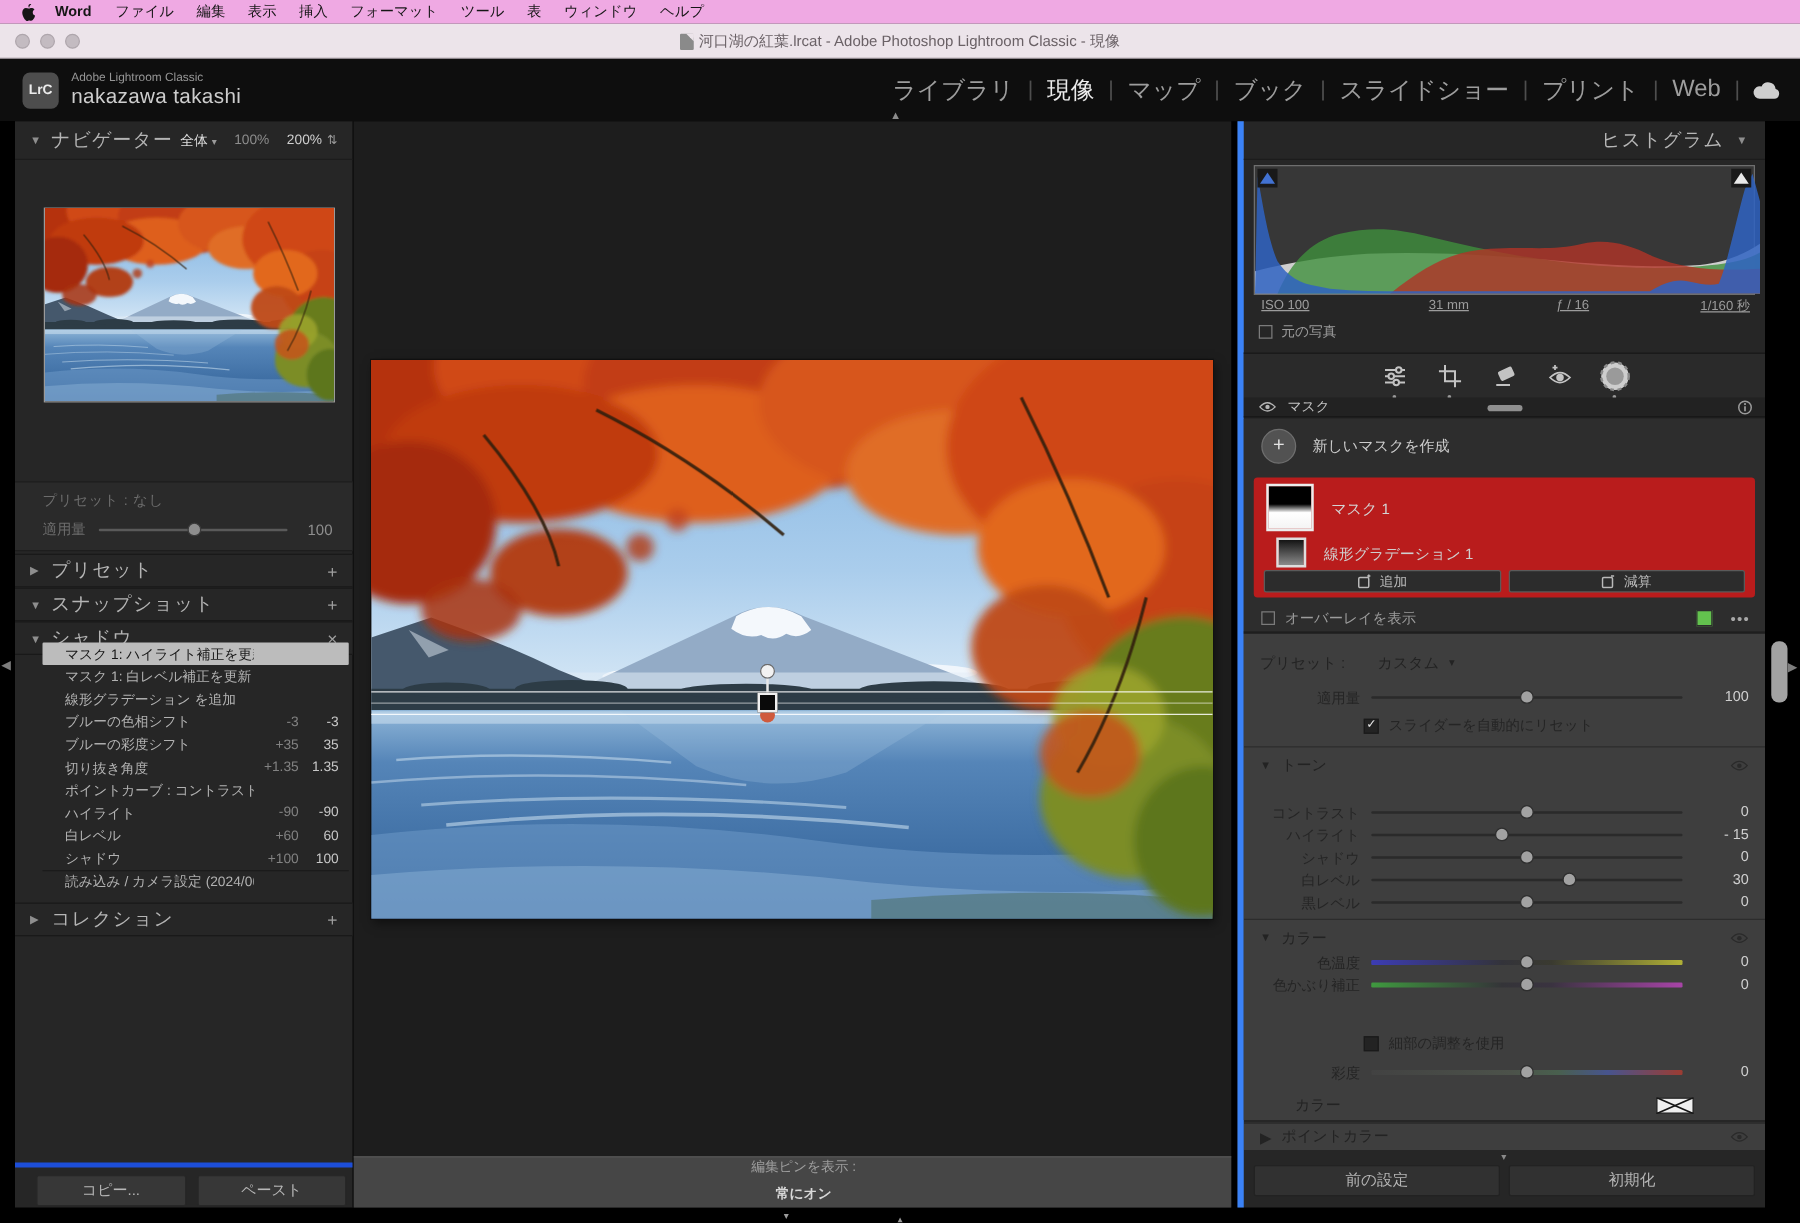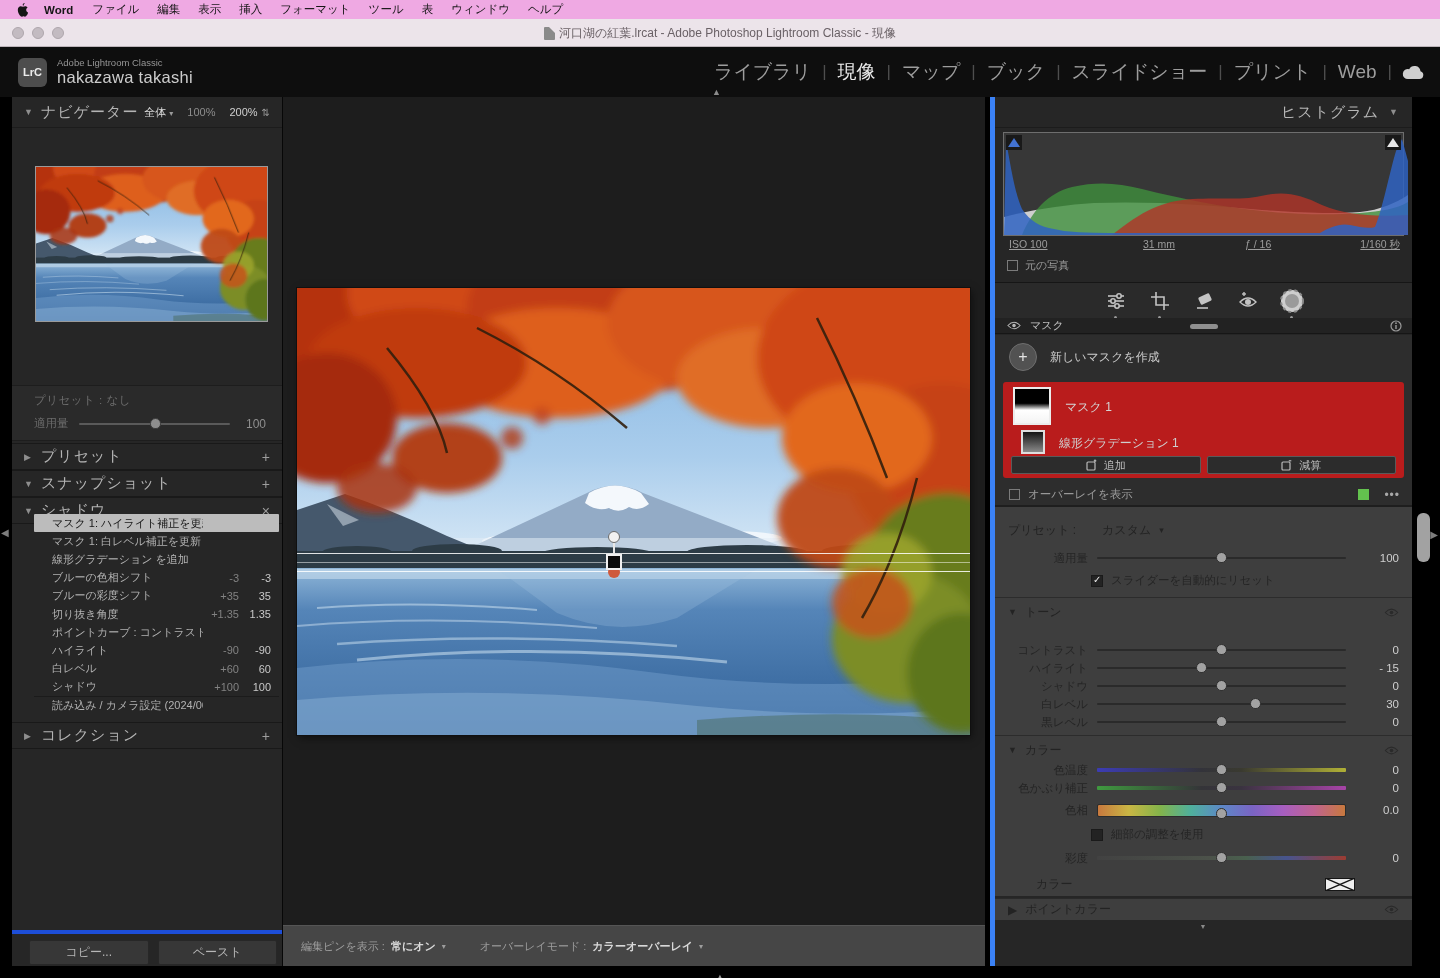--- a/index.html
+++ b/index.html
@@ -75,21 +75,21 @@
   
   .center{position:absolute;top:97px;bottom:12px;left:283px;width:702px;background:#1d1d1d;}
   .photo{position:absolute;left:14px;top:191px;width:673px;height:447px;box-shadow:0 0 0 1px #101010,2px 3px 8px rgba(0,0,0,.5);}
   .photo svg{display:block;}
   .gline{position:absolute;left:0;right:0;height:1px;background:rgba(255,255,255,.85);}
   .gline.mid{background:rgba(255,255,255,.5);}
   .pin-handle{position:absolute;left:311px;top:243px;width:12px;height:12px;border-radius:50%;background:#f2f2f2;border:1px solid #6b6b6b;}
   .pin-stem{position:absolute;left:316px;top:255px;width:2px;height:13px;background:#e8e8e8;}
   .pin-red{position:absolute;left:311px;top:278px;width:12px;height:12px;border-radius:50%;background:#cf5a3d;}
   .pin-sq{position:absolute;left:309px;top:266px;width:16px;height:16px;background:#0a0a0a;border:2.5px solid #f0f0f0;}
-  .ctoolbar{position:absolute;left:0;right:0;top:828px;height:41px;background:#464646;border-top:1px solid #555;display:flex;align-items:center;font-size:11px;gap:6px;padding-left:18px;}
+  .ctoolbar{position:absolute;left:0;right:0;top:828px;height:41px;background:#464646;border-top:1px solid #555;display:flex;align-items:center;font-size:11px;gap:6px;padding-left:18px;flex-direction:column;}
   .ct-d{color:#9d9d9d;}
   .ct-v{color:#d8d8d8;font-weight:700;}
   .ct-c{color:#9d9d9d;font-size:8px;margin-right:28px;}
 
   
   .rpanel{position:absolute;top:97px;bottom:12px;left:990px;width:422px;background:#262626;border-left:5px solid #3b82f6;}
   .rh-hd{position:absolute;top:0;left:0;right:0;height:31px;display:flex;align-items:center;justify-content:flex-end;gap:10px;padding:0 14px;border-bottom:1px solid #1c1c1c;}
   .rh-hd .t{font-size:15px;color:#b6b6b6;letter-spacing:1px;}
   .histo{position:absolute;top:35px;left:8px;right:8px;height:104px;background:#373737;border:1px solid #6e6e6e;}
   .clipL,.clipR{position:absolute;top:2px;width:16px;height:15px;background:#191919;display:flex;align-items:center;justify-content:center;}
@@ -640,27 +640,20 @@
           </span>
         <span class="aval">0</span>
       </div>
       <div class="arow" style="top:272px">
         <span class="albl">色かぶり補正</span>
         <span class="track grad g-tint">
             <span class="thumb" style="left:50%"></span>
           </span>
         <span class="aval">0</span>
       </div>
-      <div class="arow" style="top:292px;height:22px">
-        <span class="albl">色相</span>
-        <span class="track hue g-hue">
-            <span class="thumb" style="left:50%;margin-top:-2px"></span>
-          </span>
-        <span class="aval">0.0</span>
-      </div>
       <div class="acbrow" style="top:320px">
         <span class="acb"></span>
         <span>細部の調整を使用</span>
       </div>
       <div class="arow" style="top:342px">
         <span class="albl">彩度</span>
         <span class="track grad g-sat">
             <span class="thumb" style="left:50%"></span>
           </span>
         <span class="aval">0</span>
@@ -680,15 +673,19 @@
     <div class="pc-hd">
       <span class="tri2">▶</span>
       <span>ポイントカラー</span>
       <span class="eye" style="margin-left:auto;color:#2a2a2a">
           <svg class="ic" width="15" height="9" viewBox="0 0 16 10">
             <use href="#eye"></use>
           </svg>
         </span>
     </div>
     <span class="mini-down">▼</span>
+    <div class="rbtm">
+      <div class="rbtn">前の設定</div>
+      <div class="rbtn">初期化</div>
+    </div>
   </div>
 
 </div>
 
 </body></html>

